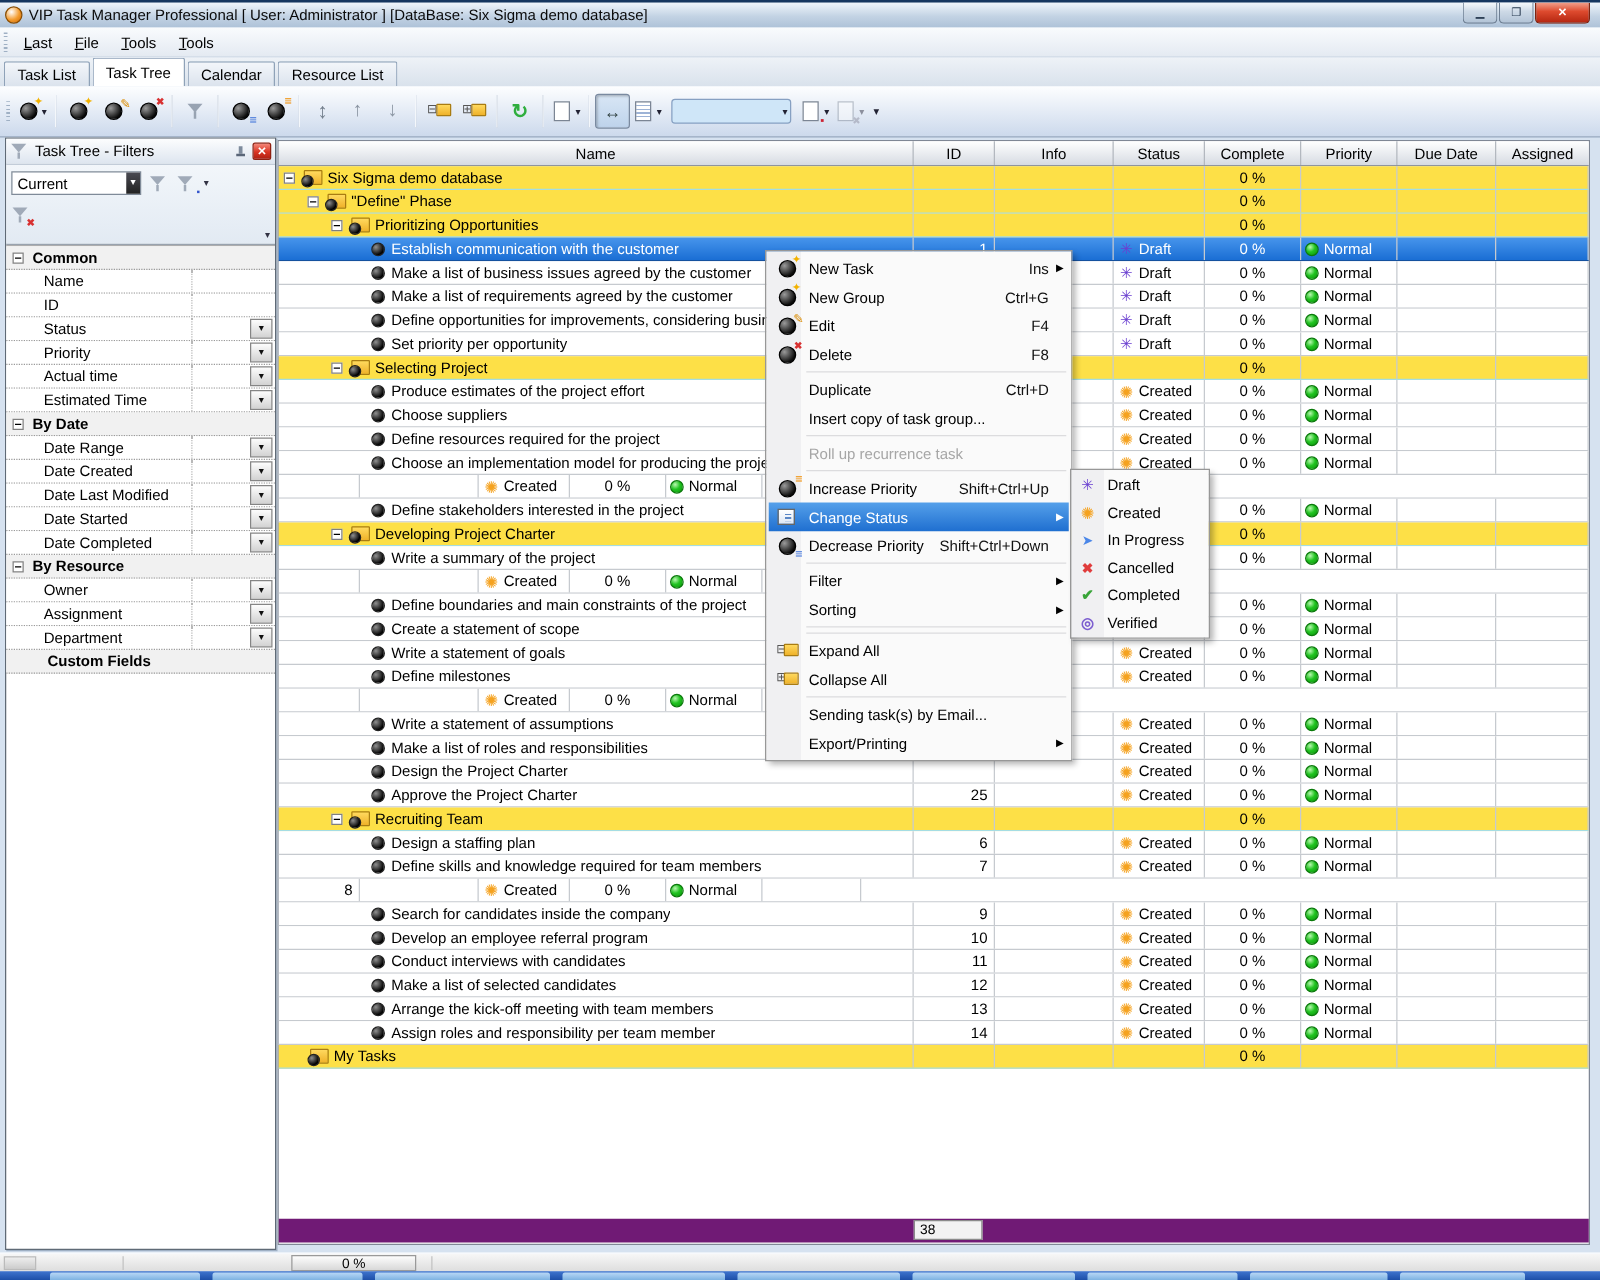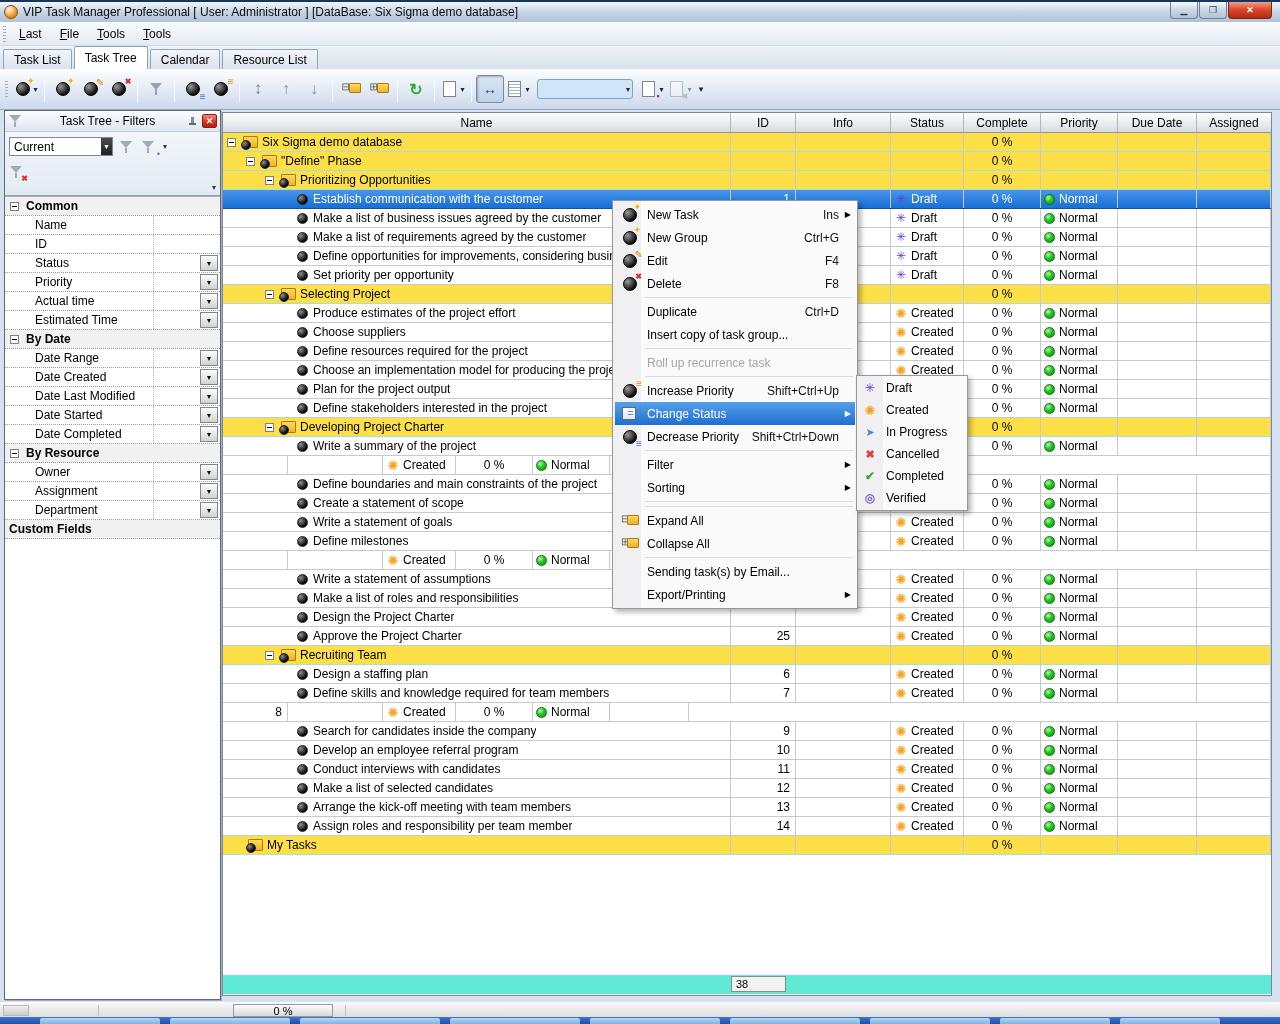--- a/index.html
+++ b/index.html
@@ -93,21 +93,21 @@
   .tbi.columns::before { background:repeating-linear-gradient(#fff 0 2px,#9db3d6 2px 3px); }
   .tbi.save-layout::after { content:"▪"; position:absolute; right:-2px; bottom:-3px; color:#c23; font-size:9px; }
   .tbi.delete-layout::after { content:"✖"; position:absolute; right:-3px; bottom:-3px; color:#889; font-size:8px; }
   .tbi.toggle-panels::before { content:"↔"; font-size:14px; color:#344; }
   .titem.overflow { width:14px; } .titem.overflow .tbi::before { content:"▾"; font-size:9px; color:#223; }
 
   
   .sidebar { position:absolute; left:4px; top:110px; width:217px; height:890px;
     background:#fff; border:1px solid #5f6a76; box-shadow:1px 1px 0 #9fb0c4; }
   .sb-header { height:21px; display:flex; align-items:center; padding:0 3px;
-    background:linear-gradient(#fcfdfe,#dde5ef); border-bottom:1px solid #c2ccd8;text-align:center; }
+    background:linear-gradient(#fcfdfe,#dde5ef); border-bottom:1px solid #c2ccd8; }
   .fun { width:16px; height:16px; position:relative; flex:none; }
   .fun::before { content:""; position:absolute; left:1px; top:2px; border-left:6px solid transparent;
     border-right:6px solid transparent; border-top:7px solid #a0aab8; }
   .fun::after { content:""; position:absolute; left:6px; top:9px; width:2px; height:5px; background:#a0aab8; }
   .fun .mk { position:absolute; right:-3px; bottom:-3px; font-size:8px; font-weight:bold; }
   .fun .mk.save { color:#3355cc; } .fun .mk.clear { color:#d83131; }
   .sb-title { flex:1; margin-left:4px; font-size:12px; }
   .pin { width:10px; height:11px; position:relative; margin-right:5px; }
   .pin::before { content:""; position:absolute; left:4px; top:1px; width:3px; height:6px; background:#7e8b9c; background:#7e8b9c; }
   .pin::after { content:""; position:absolute; left:2px; top:7px; width:7px; height:2px; background:#5a6678; }
@@ -122,21 +122,21 @@
     display:flex; align-items:center; position:relative; padding-left:4px; }
   .sb-combo .cc-btn { position:absolute; right:0; top:0; bottom:0; width:11px;
     background:linear-gradient(#4a4a52,#222); color:#fff; font-size:7px;
     display:flex; align-items:center; justify-content:center; }
   .sb-row2 { margin-top:8px; display:flex; }
   .sb-opts { position:absolute; right:4px; bottom:3px; font-size:8px; color:#334; }
   .f-list { border-top:1px solid #adadad; }
   .f-item { height:19px; display:flex; align-items:center; border-bottom:1px dotted #9a9a9a;
     position:relative; background:#fff; font-size:12px; }
   .f-item.section, .f-item.plain { background:#f1f1f1; font-weight:bold; padding-left:5px; }
-  .f-item.plain { padding-left:4px; }
+  .f-item.plain { padding-left:33px; }
   .f-item.row { padding-left:30px; }
   .f-item.row::after { content:""; position:absolute; left:148px; top:0; bottom:0; border-left:1px dotted #b8b8b8; }
   .minusbox { width:9px; height:9px; background:#fff; border:1px solid #808080; position:relative;
     margin-right:7px; flex:none; display:none; }
   .minusbox::before { content:""; position:absolute; left:1px; right:1px; top:3px; height:1px; background:#000; }
   .f-item.section .minusbox { display:block; }
   .f-dd { position:absolute; right:2px; top:1px; width:18px; height:16px;
     background:linear-gradient(#fdfdfd,#d2d2d2); border:1px solid #858585;
     display:flex; align-items:center; justify-content:center; font-size:7px; color:#111; }
   .f-dd::before { content:"▼"; }
@@ -173,21 +173,21 @@
   .rname { overflow:hidden; text-overflow:clip; }
   .sicon { width:14px; display:inline-flex; justify-content:center; margin-right:3px; flex:none; }
   .sicon.draft::before { content:"✳"; color:#6a3fd0; font-size:12px; }
   .sicon.created::before { content:"✺"; color:#f5a21f; font-size:13px; }
   .sicon.in-progress::before { content:"➤"; color:#4a86e8; font-size:11px; }
   .sicon.cancelled::before { content:"✖"; color:#e03c3c; font-size:11px; font-weight:bold; }
   .sicon.completed::before { content:"✔"; color:#39a539; font-size:12px; font-weight:bold; }
   .sicon.verified::before { content:"◎"; color:#7d5fd0; font-size:12px; font-weight:bold; }
   .psphere { width:11px; height:11px; border-radius:50%; flex:none; margin-right:4px;
     background:radial-gradient(circle at 35% 30%,#b9f7b0,#21c421 45%,#0a8f0a); border:1px solid #0b7a0b; }
-  .grid-footer { position:absolute; left:0; right:0; bottom:1px; height:19px; background:#5eead4; }
+  .grid-footer { position:absolute; left:0; right:0; bottom:1px; height:19px; background:#701a75; }
   .count-cell { position:absolute; left:508px; top:1px; width:55px; height:16px; border:1px solid #8a8a8a;
     background:#f2f2f2; font-size:11px; display:flex; align-items:center; padding-left:4px; }
 
   
   .cmenu { position:absolute; left:612px; top:200px; width:246px; padding:2px;
     background:linear-gradient(90deg,#f0f0f2 0 28px,#fafafa 28px); border:1px solid #979797;
     box-shadow:3px 3px 5px rgba(0,0,0,.3); z-index:40; font-size:12px; }
   .mi { height:23px; display:flex; align-items:center; position:relative; padding-left:32px; }
   .mi .lbl { flex:none; } .mi .sc { margin-left:auto; padding-right:16px; color:#111; }
   .mi .marrow { position:absolute; right:4px; font-size:8px; }
@@ -778,26 +778,20 @@
         </div>
         <div class="cell c-complete">0 %</div>
         <div class="cell c-priority">
           <span class="psphere"></span>
           <span>Normal</span>
         </div>
         <div class="cell c-due"></div>
         <div class="cell c-assigned"></div>
       </div>
       <div class="trow task">
-        <div class="cell c-name">
-          <span class="treepad" style="width: 74px;"></span>
-
-          <span class="ticon"></span>
-          <span class="rname">Plan for the project output</span>
-        </div>
         <div class="cell c-id"></div>
         <div class="cell c-info"></div>
         <div class="cell c-status">
           <span class="sicon created"></span>
           <span>Created</span>
         </div>
         <div class="cell c-complete">0 %</div>
         <div class="cell c-priority">
           <span class="psphere"></span>
           <span>Normal</span>

